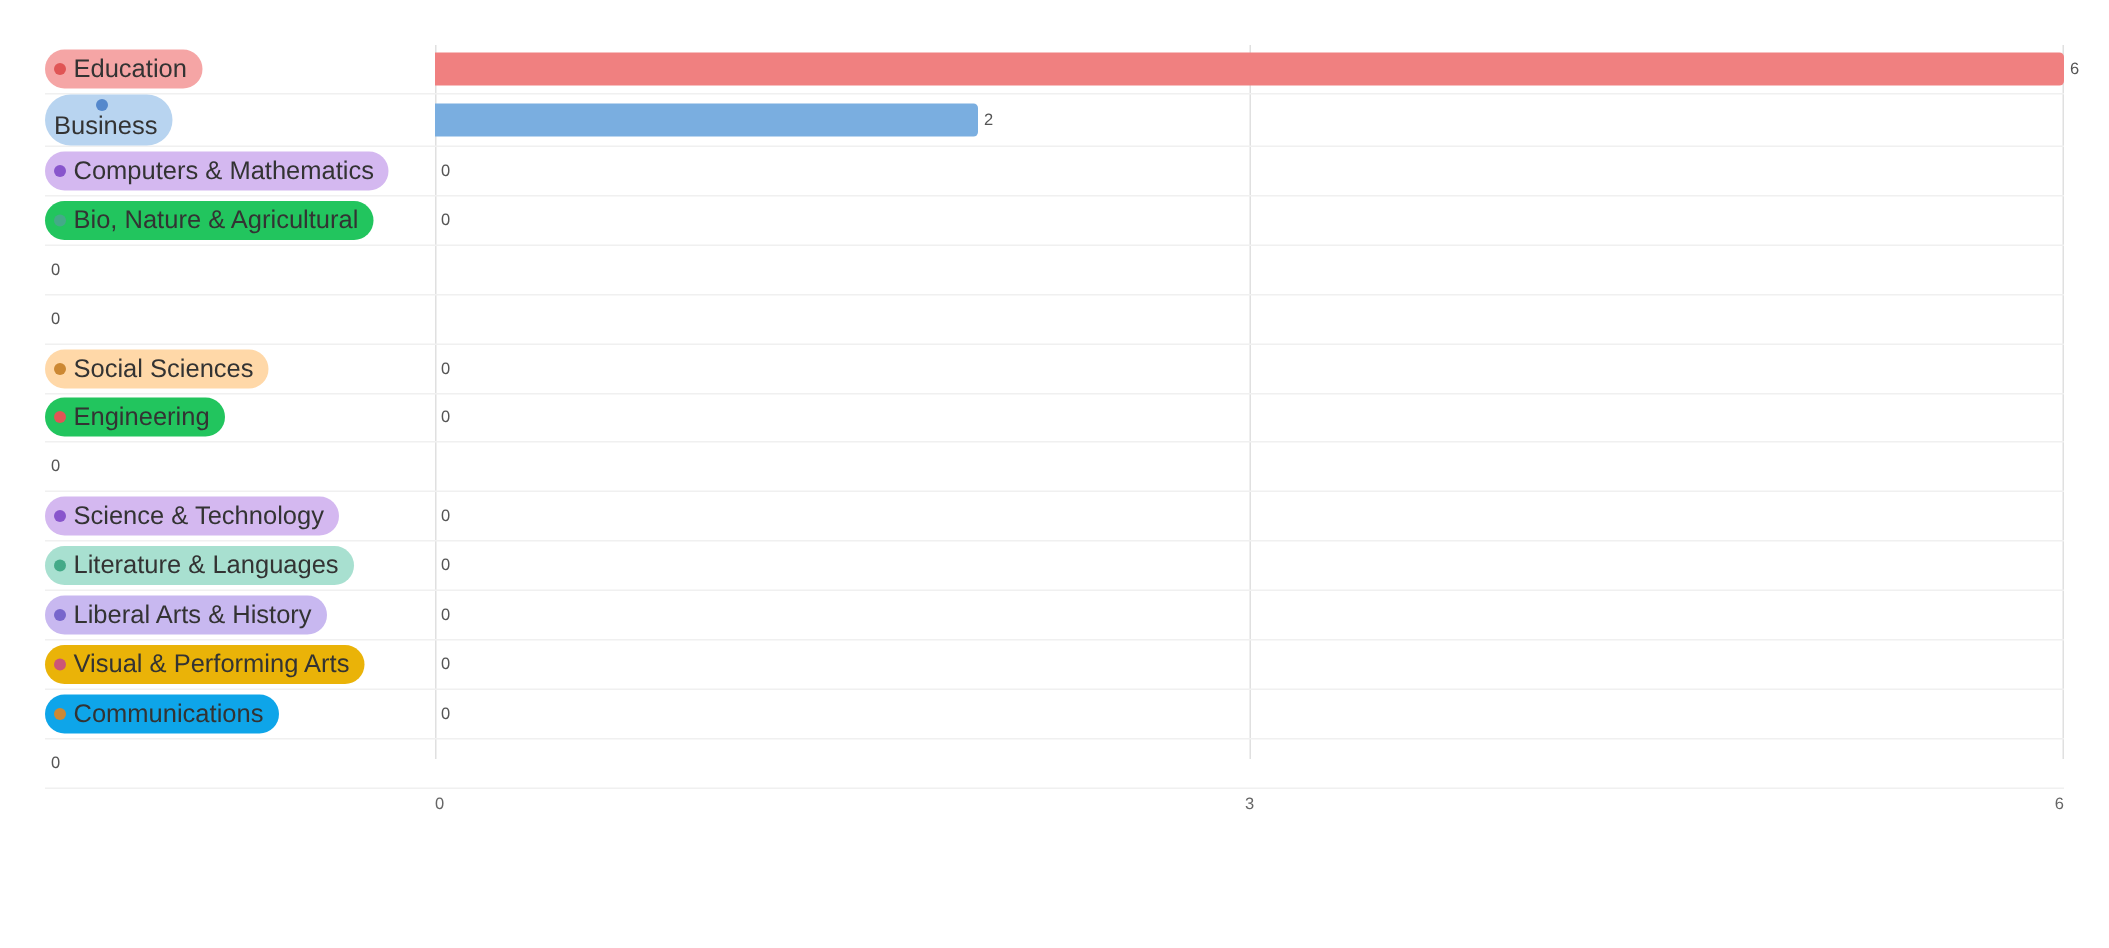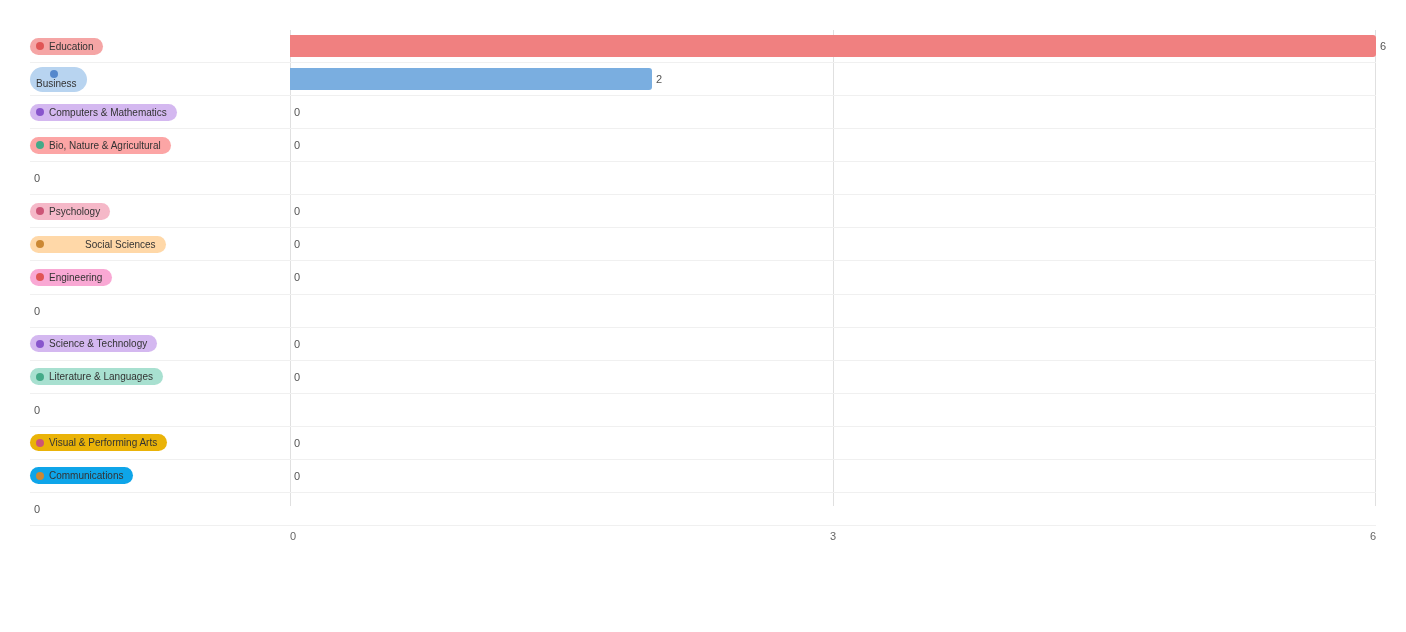--- a/index.html
+++ b/index.html
@@ -71,21 +71,21 @@
       min-width: 260px;
       display: flex;
       align-items: center;
       padding-right: 8px;
     }
     .label-pill {
       display: inline-flex;
       align-items: center;
       border-radius: 20px;
       padding: 3px 10px 3px 6px;
-      font-size: 10px;
+      font-size: 17px;
       color: #333;
       white-space: nowrap;
     }
     .pill-dot {
       width: 8px;
       height: 8px;
       border-radius: 50%;
       margin-right: 5px;
       flex-shrink: 0;
     }
@@ -166,63 +166,57 @@
                 <span>Computers &amp; Mathematics</span>
               </span>
             </div>
             <div class="bar-track">
               <div class="bar-fill" style="background: rgb(170, 136, 224); width: 0%;"></div>
               <span class="bar-value" style="left: 4px;">0</span>
             </div>
           </div>
           <div class="bar-row">
             <div class="bar-label">
-              <span class="label-pill" style="background: #fca5a5;">
+              <span class="label-pill" style="background: #22c55e;">
                 <span class="pill-dot" style="background: rgb(68, 170, 136);"></span>
                 <span>Bio, Nature &amp; Agricultural</span>
               </span>
             </div>
             <div class="bar-track">
               <div class="bar-fill" style="background: rgb(102, 204, 170); width: 0%;"></div>
               <span class="bar-value" style="left: 4px;">0</span>
             </div>
           </div>
           <div class="bar-row">
             <div class="bar-track">
               <div class="bar-fill" style="background: rgb(122, 174, 224); width: 0%;"></div>
               <span class="bar-value" style="left: 4px;">0</span>
             </div>
           </div>
           <div class="bar-row">
-            <div class="bar-label">
-              <span class="label-pill" style="background: rgb(245, 184, 200);">
-                <span class="pill-dot" style="background: rgb(204, 85, 119);"></span>
-                <span>Psychology</span>
-              </span>
-            </div>
             <div class="bar-track">
               <div class="bar-fill" style="background: rgb(238, 136, 170); width: 0%;"></div>
               <span class="bar-value" style="left: 4px;">0</span>
             </div>
           </div>
           <div class="bar-row">
             <div class="bar-label">
-              <span class="label-pill" style="background: rgb(255, 216, 168); gap: 36px;">
+              <span class="label-pill" style="background: rgb(255, 216, 168);">
                 <span class="pill-dot" style="background: rgb(204, 136, 51);"></span>
                 <span>Social Sciences</span>
               </span>
             </div>
             <div class="bar-track">
               <div class="bar-fill" style="background: rgb(255, 187, 102); width: 0%;"></div>
               <span class="bar-value" style="left: 4px;">0</span>
             </div>
           </div>
           <div class="bar-row">
             <div class="bar-label">
-              <span class="label-pill" style="background: #f9a8d4; align-items: center;">
+              <span class="label-pill" style="background: #22c55e; align-items: center;">
                 <span class="pill-dot" style="background: rgb(224, 85, 85);"></span>
                 <span>Engineering</span>
               </span>
             </div>
             <div class="bar-track">
               <div class="bar-fill" style="background: rgb(240, 128, 128); width: 0%;"></div>
               <span class="bar-value" style="left: 4px;">0</span>
             </div>
           </div>
           <div class="bar-row">
@@ -249,20 +243,26 @@
                 <span class="pill-dot" style="background: rgb(68, 170, 136);"></span>
                 <span>Literature &amp; Languages</span>
               </span>
             </div>
             <div class="bar-track">
               <div class="bar-fill" style="background: rgb(102, 204, 170); width: 0%;"></div>
               <span class="bar-value" style="left: 4px;">0</span>
             </div>
           </div>
           <div class="bar-row">
+            <div class="bar-label">
+              <span class="label-pill" style="background: rgb(200, 184, 240);">
+                <span class="pill-dot" style="background: rgb(119, 102, 204);"></span>
+                <span>Liberal Arts &amp; History</span>
+              </span>
+            </div>
             <div class="bar-track">
               <div class="bar-fill" style="background: rgb(170, 153, 238); width: 0%;"></div>
               <span class="bar-value" style="left: 4px;">0</span>
             </div>
           </div>
           <div class="bar-row">
             <div class="bar-label">
               <span class="label-pill" style="background: #eab308;">
                 <span class="pill-dot" style="background: rgb(204, 85, 119);"></span>
                 <span>Visual &amp; Performing Arts</span>

